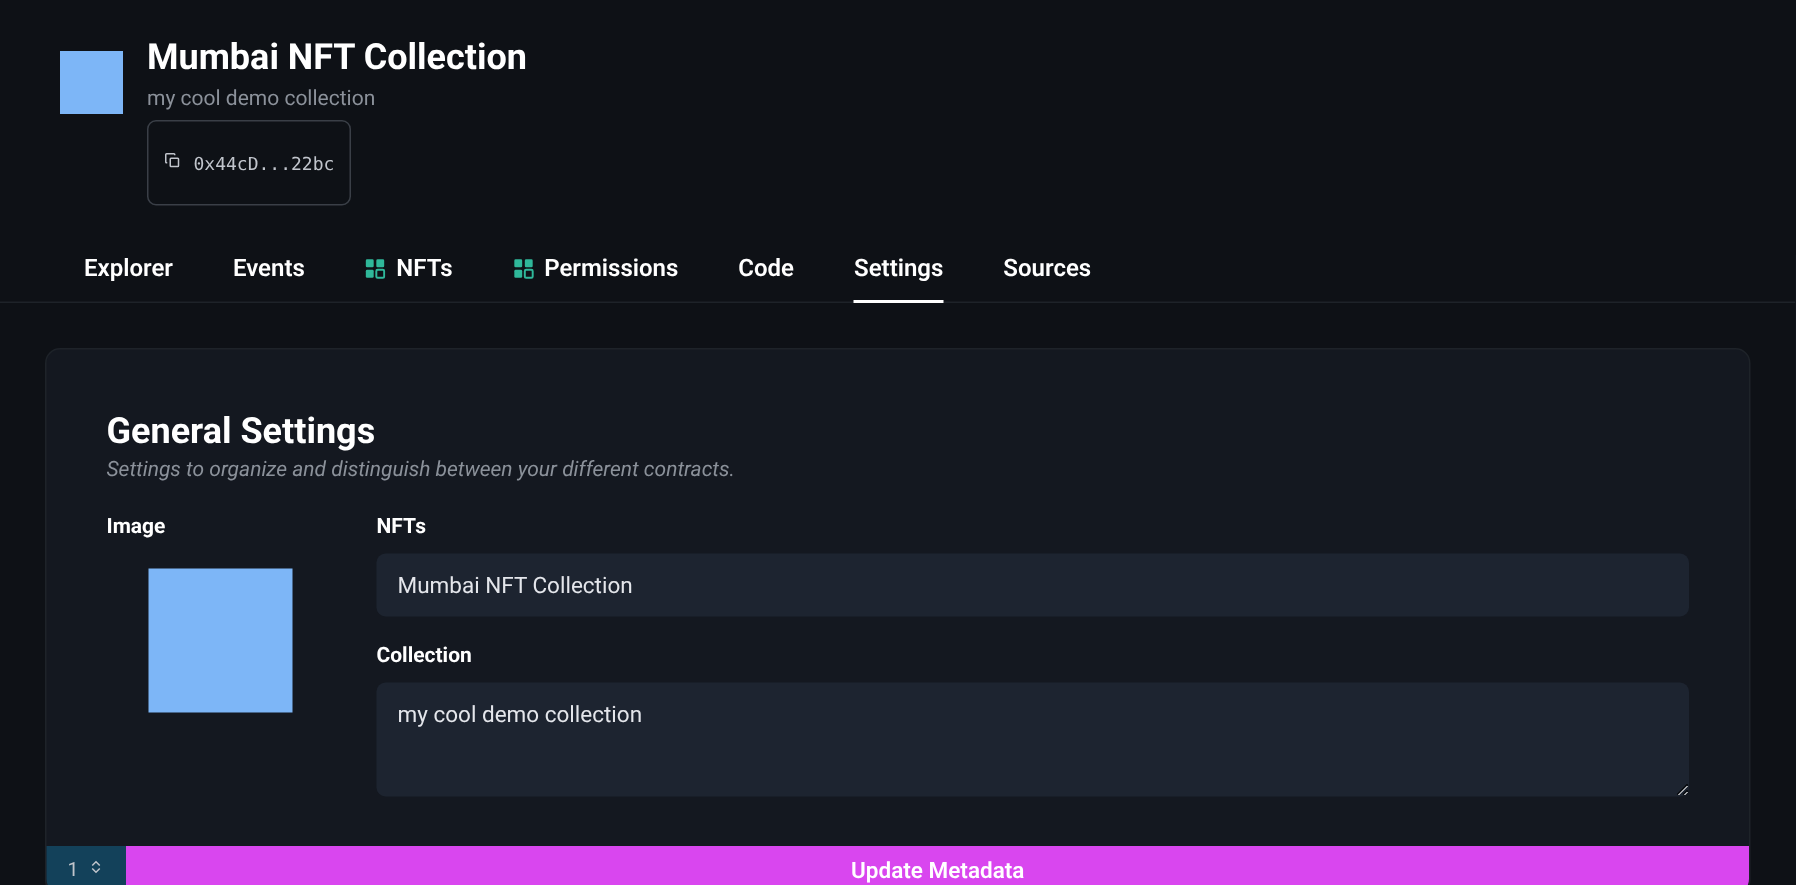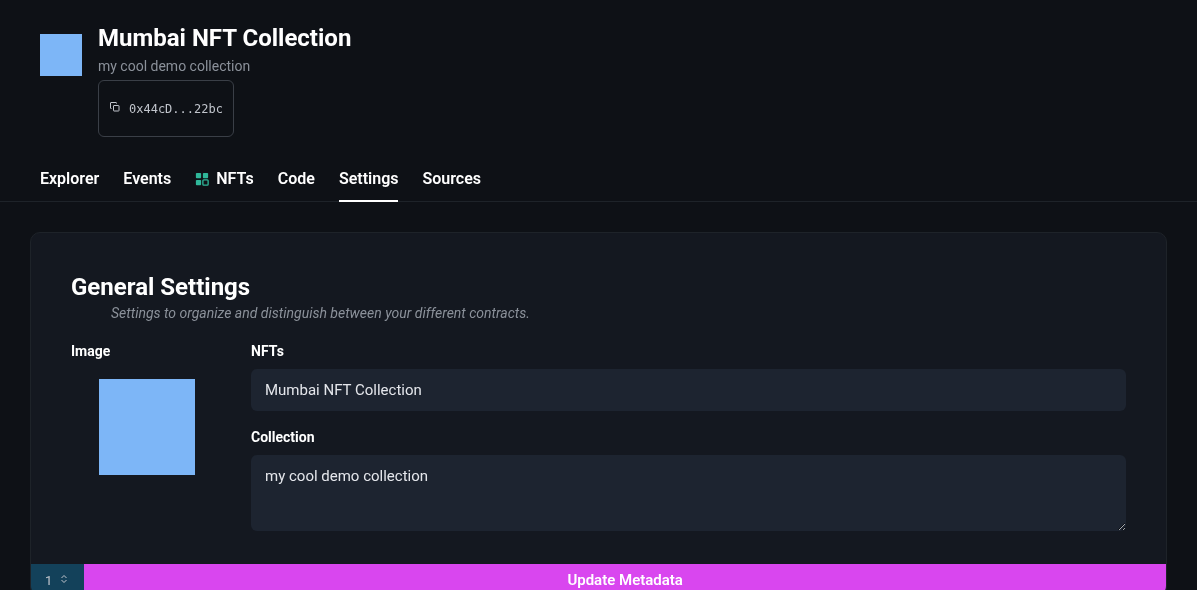--- a/index.html
+++ b/index.html
@@ -55,22 +55,22 @@
       width: fit-content;
       cursor: pointer;
     }
     .address-badge svg {
       width: 12px;
       height: 12px;
     }
     .tabs {
       display: flex;
       align-items: flex-end;
-      gap: 24px;
-      padding: 0 40px;
+      gap: 40px;
+      padding: 0 56px;
       border-bottom: 1px solid #1e2329;
     }
     .tab {
       display: flex;
       align-items: center;
       gap: 7px;
       padding: 12px 0;
       font-size: 16px;
       font-weight: 600;
       color: #ffffff;
@@ -102,21 +102,20 @@
       font-size: 24px;
       font-weight: 700;
       color: #ffffff;
       margin-bottom: 4px;
     }
     .panel-desc {
       font-size: 14px;
       font-style: italic;
       color: #8b919a;
       margin-bottom: 22px;
-      margin-left: 40px;
     }
     .panel-body {
       display: flex;
       gap: 30px;
     }
     .panel-left {
       width: 150px;
       flex-shrink: 0;
     }
     .panel-right {
@@ -228,20 +227,31 @@
       <svg viewBox="0 0 16 16" fill="currentColor">
           <rect x="1" y="1" width="6" height="6" rx="1"></rect>
           <rect x="9" y="1" width="6" height="6" rx="1"></rect>
           <rect x="1" y="9" width="6" height="6" rx="1"></rect>
           <rect x="9" y="9" width="6" height="6" rx="1" fill="none" stroke="currentColor" stroke-width="1.5"></rect>
         </svg>
     </span>
     <span>NFTs</span>
   </div>
   <div class="tab">
+    <span class="tab-icon">
+      <svg viewBox="0 0 16 16" fill="currentColor">
+          <rect x="1" y="1" width="6" height="6" rx="1"></rect>
+          <rect x="9" y="1" width="6" height="6" rx="1"></rect>
+          <rect x="1" y="9" width="6" height="6" rx="1"></rect>
+          <rect x="9" y="9" width="6" height="6" rx="1" fill="none" stroke="currentColor" stroke-width="1.5"></rect>
+        </svg>
+    </span>
+    <span>Permissions</span>
+  </div>
+  <div class="tab">
     <span>Code</span>
   </div>
   <div class="tab active">
     <span>Settings</span>
   </div>
   <div class="tab">
     <span>Sources</span>
   </div>
 </div>
 

